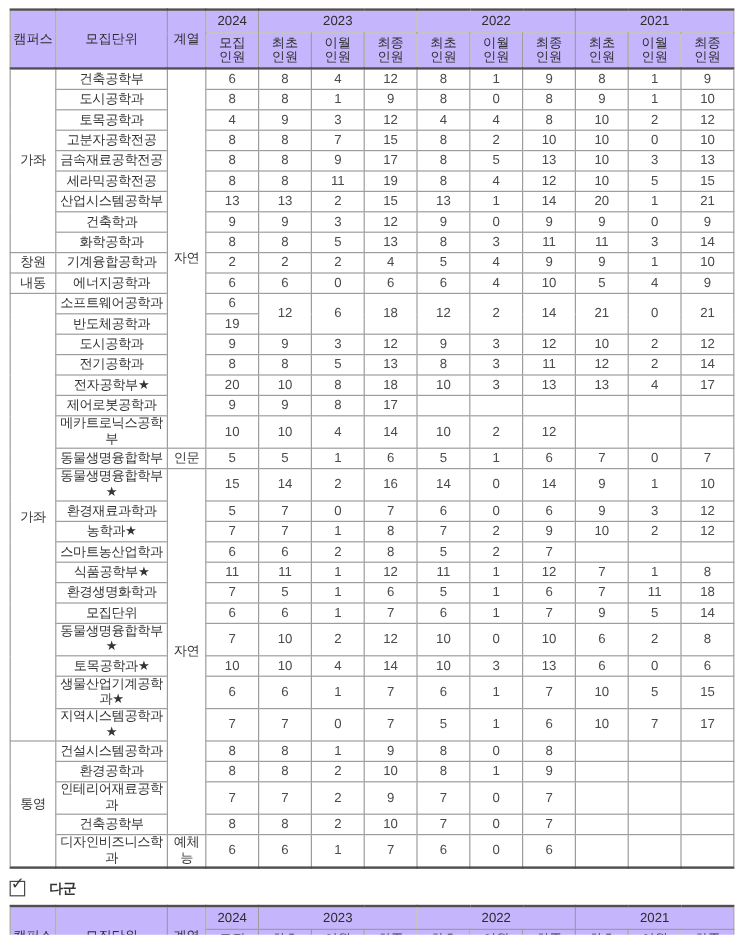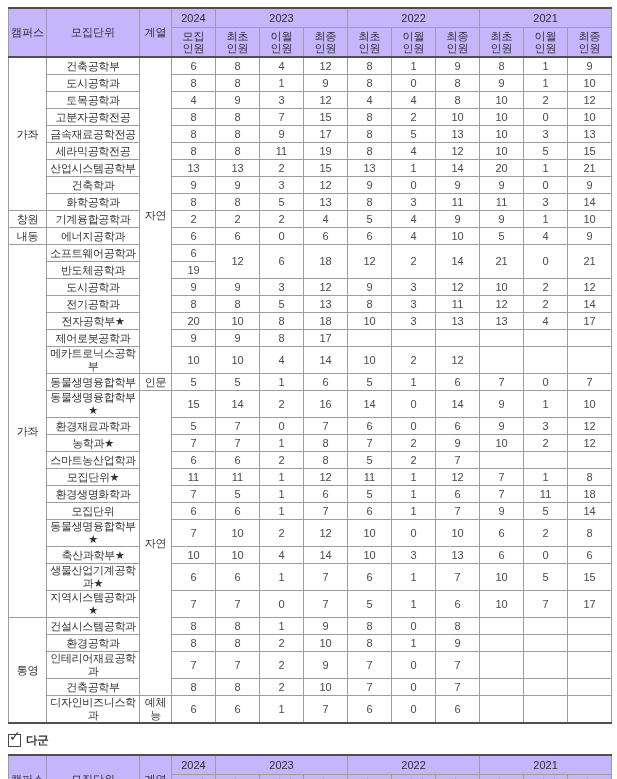--- a/index.html
+++ b/index.html
@@ -11,21 +11,21 @@
   th,td{border:1px solid #9d9d9d;text-align:center;vertical-align:middle;padding:0;overflow:hidden;}
   thead th{background:#c4b5fd;font-weight:normal;color:#2e2e2e;font-size:11px;}
   tr.year-row th{height:18px;}
   tr.sub-row th{height:28px;white-space:pre-line;line-height:12px;font-size:11px;}
   tbody td{height:16px;font-size:11px;color:#4a4a4a;line-height:13px;}
   tbody td.dept{color:#333;letter-spacing:-0.3px;}
   tbody td.campus, tbody td.field{color:#333;letter-spacing:-0.3px;}
   .section-label{margin:9px 0 7px 0;display:flex;align-items:center;height:14px;}
   .cbx{width:11px;height:11px;border:1px solid #474747;position:relative;display:inline-block;background:#fff;}
   .cbx .tick{position:absolute;left:0px;top:-7px;font-size:14px;font-weight:bold;color:#3a3a3a;}
-  .cbx-label{margin-left:5px;font-size:11.5px;font-weight:bold;color:#333;letter-spacing:-0.3px;}
+  .cbx-label{margin-left:20px;font-size:11.5px;font-weight:bold;color:#333;letter-spacing:-0.3px;}
 </style>
 </head>
 <body>
 
 <div class="page">
 
   <table id="table1">
     <colgroup>
       <col style="width:38px">
         <col style="width:93px">
@@ -366,21 +366,21 @@
           <td>2</td>
           <td>8</td>
           <td>5</td>
           <td>2</td>
           <td>7</td>
           <td></td>
           <td></td>
           <td></td>
         </tr>
         <tr>
-          <td class="dept">모집단위★</td>
+          <td class="dept">식품공학부★</td>
           <td>11</td>
           <td>11</td>
           <td>1</td>
           <td>12</td>
           <td>11</td>
           <td>1</td>
           <td>12</td>
           <td>7</td>
           <td>1</td>
           <td>8</td>
@@ -418,21 +418,21 @@
           <td>2</td>
           <td>12</td>
           <td>10</td>
           <td>0</td>
           <td>10</td>
           <td>6</td>
           <td>2</td>
           <td>8</td>
         </tr>
         <tr>
-          <td class="dept">축산과학부★</td>
+          <td class="dept">토목공학과★</td>
           <td>10</td>
           <td>10</td>
           <td>4</td>
           <td>14</td>
           <td>10</td>
           <td>3</td>
           <td>13</td>
           <td>6</td>
           <td>0</td>
           <td>6</td>

